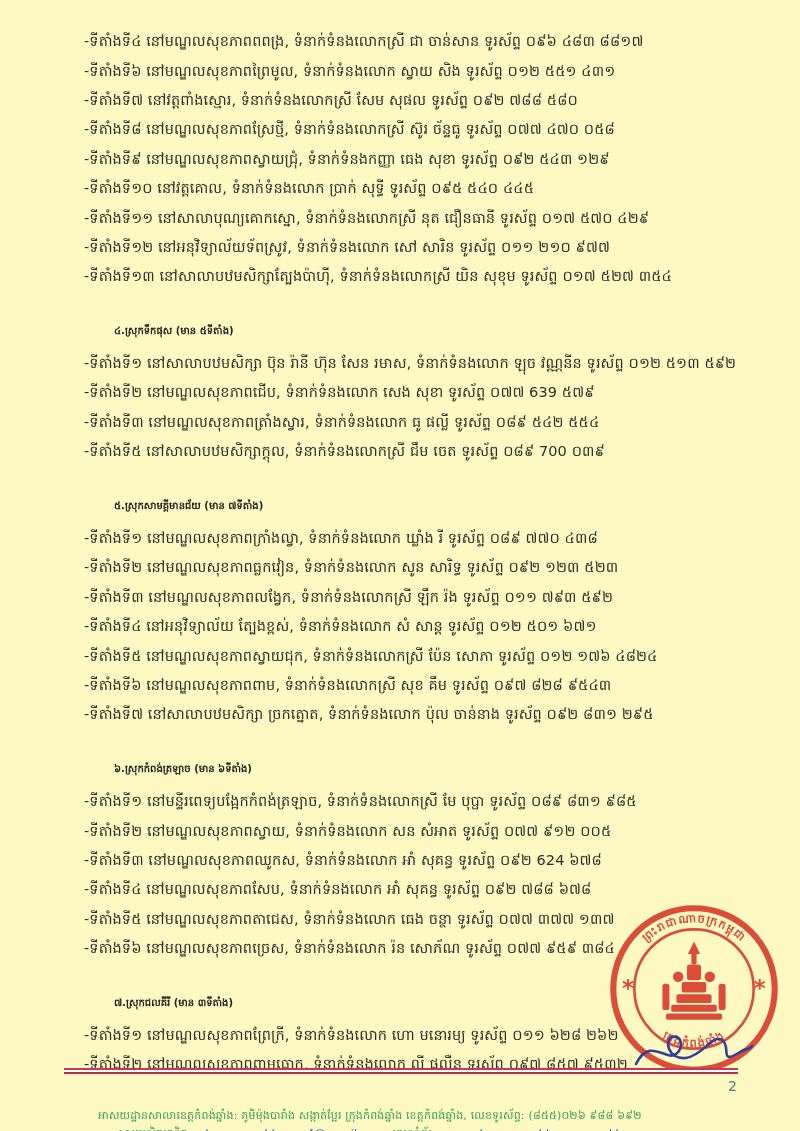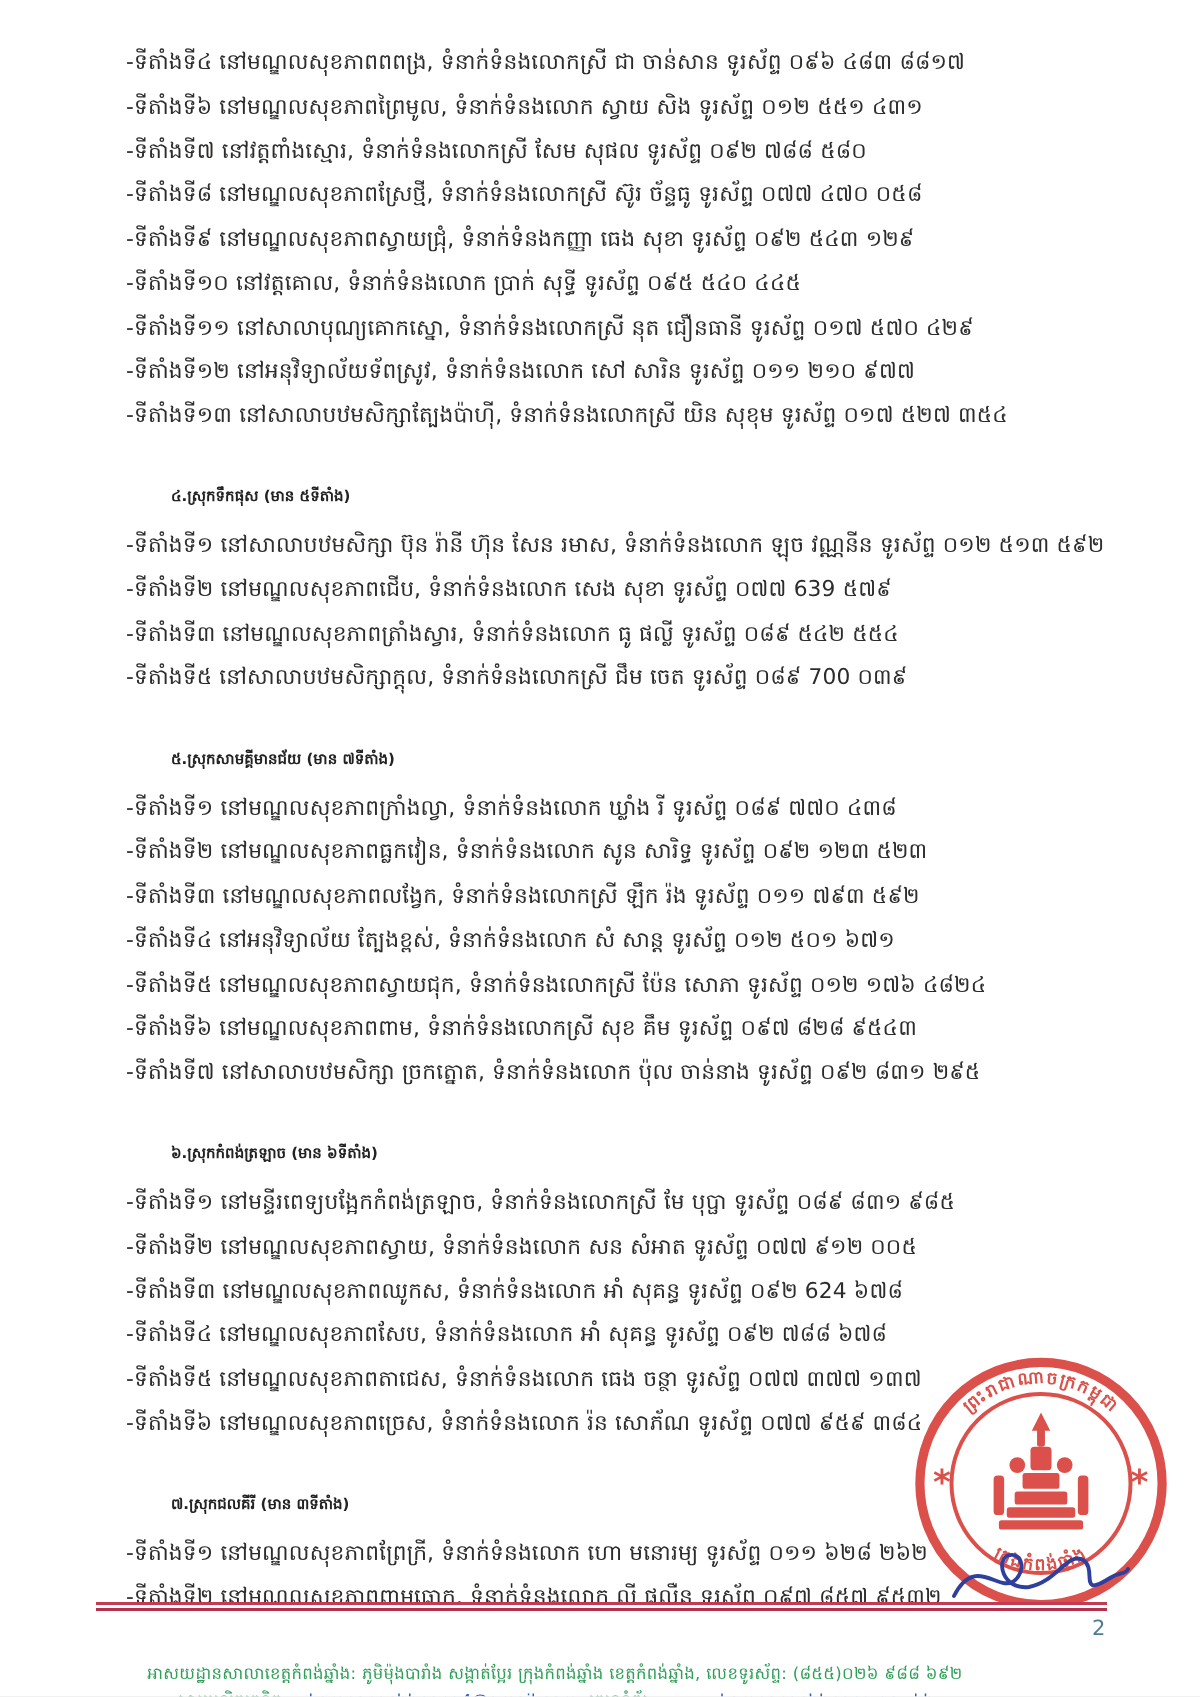--- a/index.html
+++ b/index.html
@@ -1,18 +1,18 @@
 <!DOCTYPE html>
 <html><head>
 <meta charset="utf-8">
 <style>
   html,body { margin:0; padding:0; background:#e8e8e8; }
   .page {
     position:relative; width:800px; height:1131px; margin:0 auto;
-    background:#ffffff; overflow:hidden;
+    background:#fef9c3; overflow:hidden;
     font-family:"DejaVu Sans","Liberation Sans",sans-serif;
     color:#2e2c2a;
   }
   #doc-body { position:absolute; top:28px; left:84px; right:16px; }
   .doc-line {
     height:29.4px; display:flex; align-items:center;
     font-size:14.5px; white-space:nowrap; overflow:hidden;
     letter-spacing:0.1px;
   }
   .section-header {

